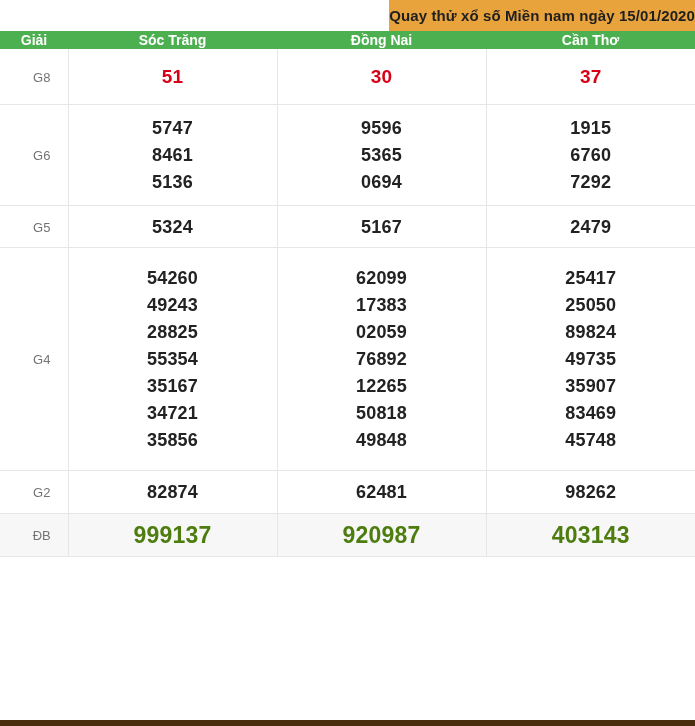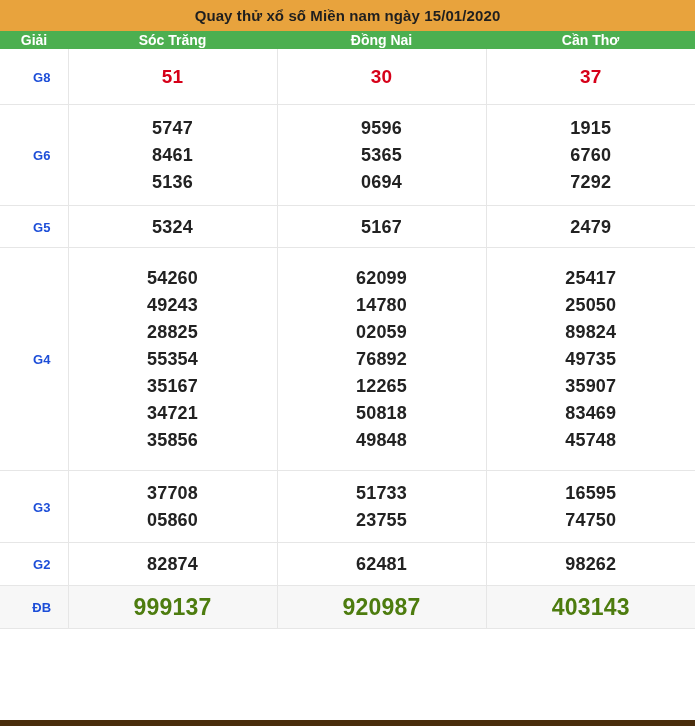--- a/index.html
+++ b/index.html
@@ -15,20 +15,21 @@
   }
 
   .lottery-widget {
     width: 695px;
     height: 726px;
     position: relative;
     box-sizing: border-box;
     display: flex;
     flex-direction: column;
     background: #ffffff;
+    align-items: flex-end;
   }
 
   
   .title-bar {
     height: 31px;
     background: #e8a33d;
     display: flex;
     align-items: center;
     justify-content: center;
     flex: 0 0 auto;
@@ -70,22 +71,22 @@
     text-align: center;
     vertical-align: middle;
     background: #ffffff;
   }
   .results-table tbody td:last-child {
     border-right: none;
   }
 
   .prize-label {
     font-size: 13px;
-    color: #1d4ed8;
-    font-weight: bold;
+    color: #737373;
+    font-weight: normal;
     margin-left: 16px;
   }
 
   .num-stack {
     display: flex;
     flex-direction: column;
     align-items: center;
     justify-content: center;
     gap: 7px;
     padding: 6px 16px;
@@ -230,61 +231,40 @@
               <span class="num">28825</span>
               <span class="num">55354</span>
               <span class="num">35167</span>
               <span class="num">34721</span>
               <span class="num">35856</span>
             </div>
           </td>
           <td>
             <div class="num-stack">
               <span class="num">62099</span>
-              <span class="num">14780</span>
+              <span class="num">17383</span>
               <span class="num">02059</span>
               <span class="num">76892</span>
               <span class="num">12265</span>
               <span class="num">50818</span>
               <span class="num">49848</span>
             </div>
           </td>
           <td>
             <div class="num-stack">
               <span class="num">25417</span>
               <span class="num">25050</span>
               <span class="num">89824</span>
               <span class="num">49735</span>
               <span class="num">35907</span>
               <span class="num">83469</span>
               <span class="num">45748</span>
             </div>
           </td>
         </tr>
-        <tr class="row-g3">
-          <td><span class="prize-label">G3</span></td>
-          <td>
-            <div class="num-stack">
-              <span class="num">37708</span>
-              <span class="num">05860</span>
-            </div>
-          </td>
-          <td>
-            <div class="num-stack">
-              <span class="num">51733</span>
-              <span class="num">23755</span>
-            </div>
-          </td>
-          <td>
-            <div class="num-stack">
-              <span class="num">16595</span>
-              <span class="num">74750</span>
-            </div>
-          </td>
-        </tr>
         <tr class="row-g2">
           <td><span class="prize-label">G2</span></td>
           <td>
             <div class="num-stack">
               <span class="num">82874</span>
             </div>
           </td>
           <td>
             <div class="num-stack">
               <span class="num">62481</span>

